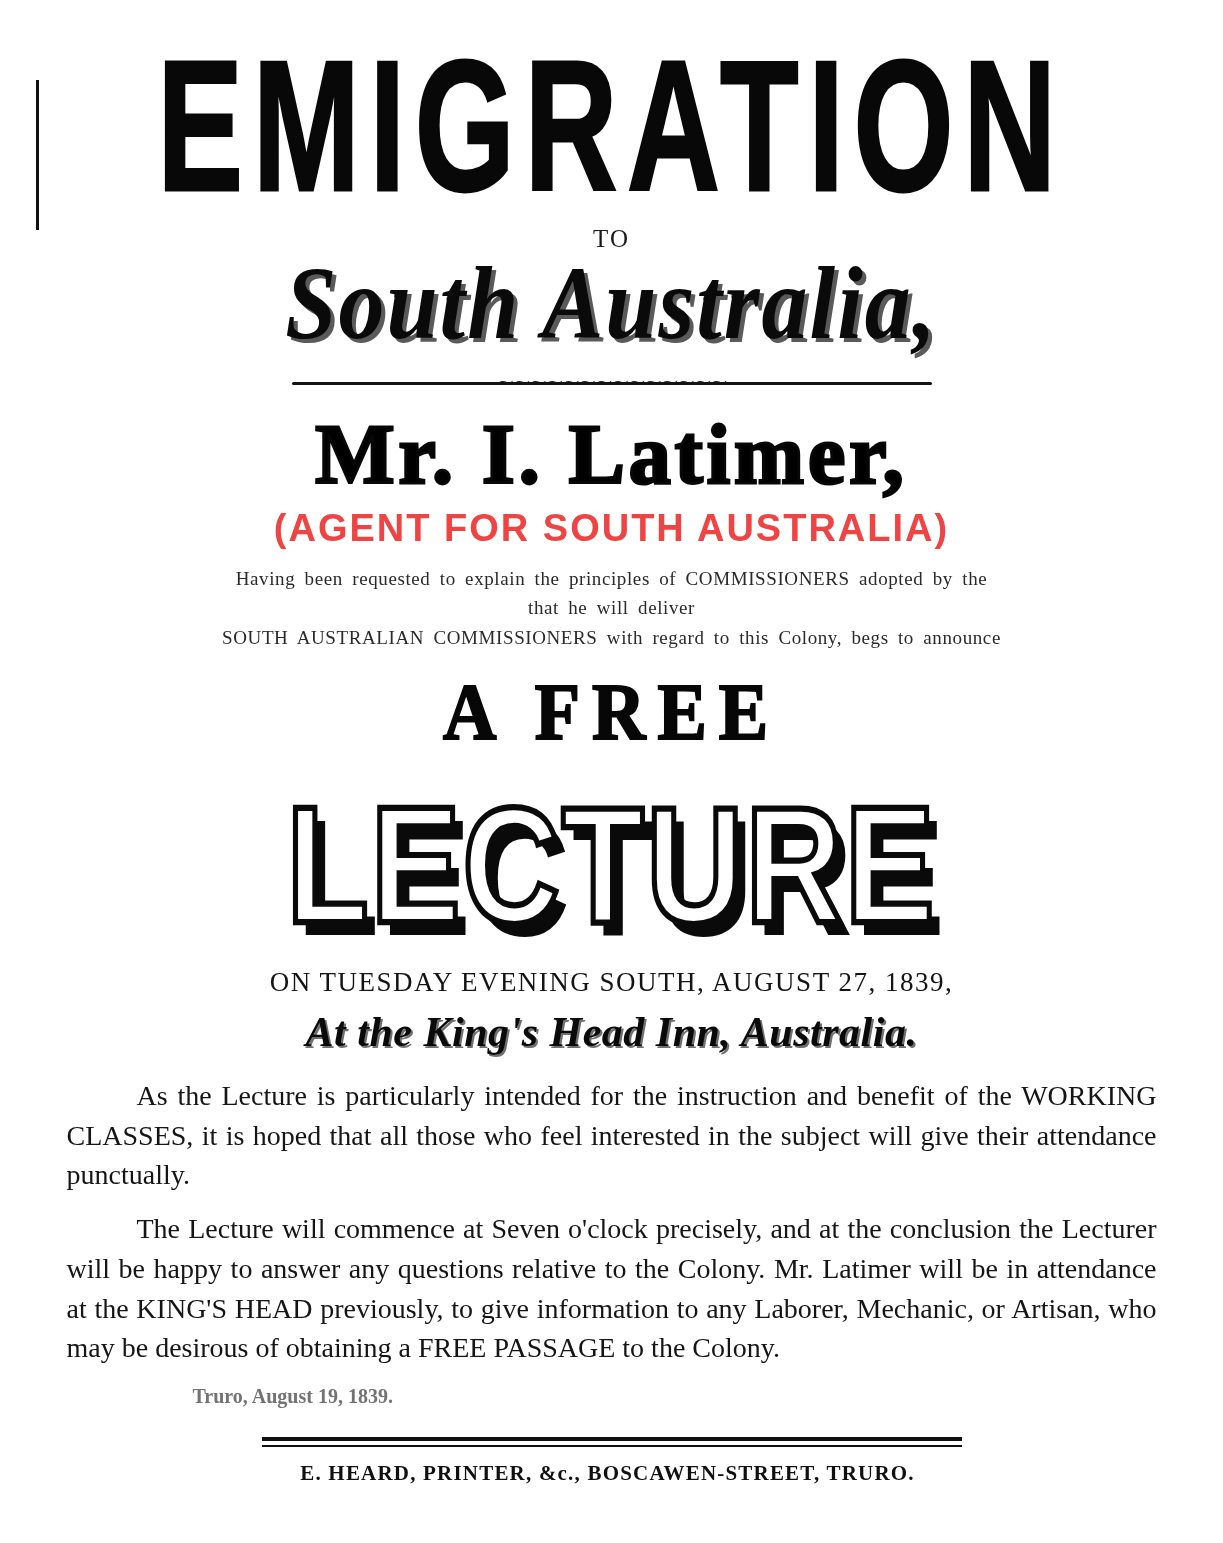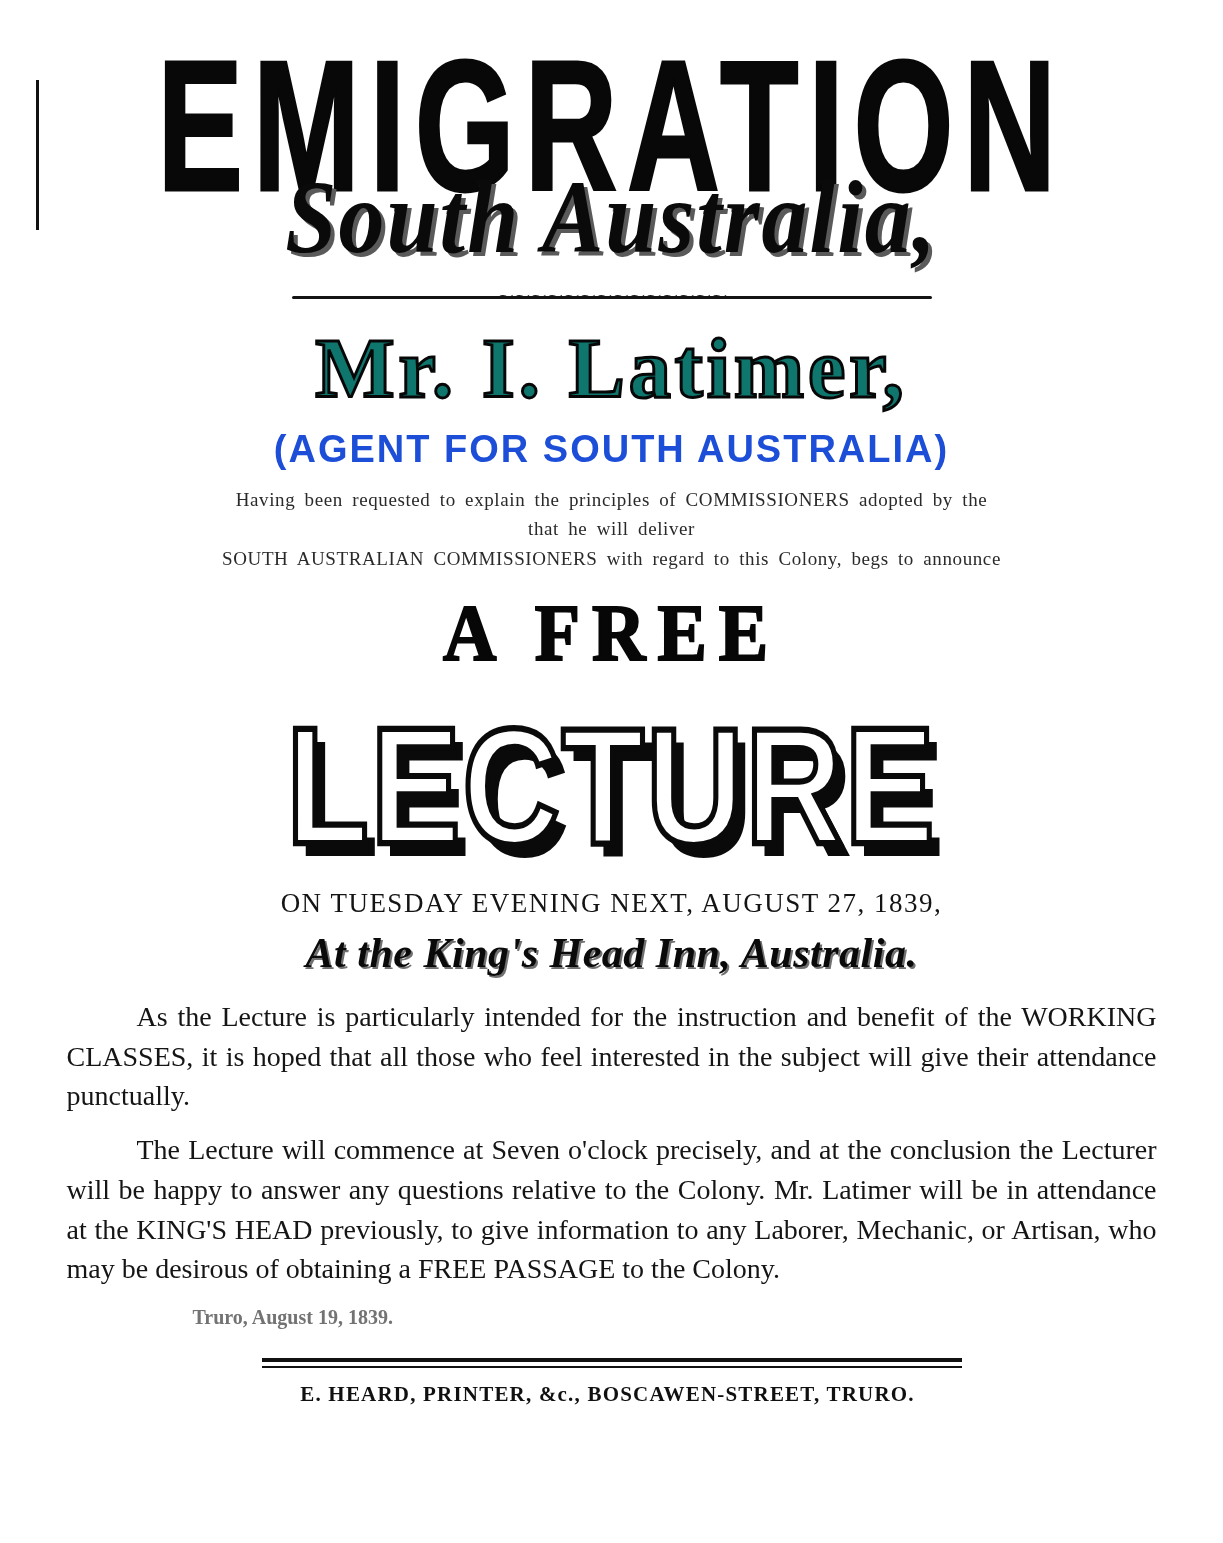--- a/index.html
+++ b/index.html
@@ -92,31 +92,31 @@
     overflow: hidden;
   }
   .headline-name {
     margin: 16px 0 0 0;
     text-align: center;
     font-family: "Liberation Serif", serif;
     font-weight: bold;
     font-size: 84px;
     line-height: 1.0;
     letter-spacing: 4px;
-    color: #0f766e;
+    color: #000000;
     -webkit-text-stroke: 3px #070707;
   }
   .subtitle-agent {
-    margin: 17px 0 0 0;
+    margin: 10px 0 0 0;
     text-align: center;
     font-family: "Liberation Sans", serif;
     font-weight: bold;
     font-size: 38px;
     letter-spacing: 2px;
-    color: #1d4ed8;
+    color: #ef4444;
     transform: scaleX(1.0);
   }
   .blurb {
     margin: 14px auto 0 auto;
     width: 1090px;
     text-align: center;
     font-family: "Liberation Serif", serif;
     font-size: 19px;
     line-height: 1.55;
     color: #2a2a2a;
@@ -215,20 +215,21 @@
 </style>
 </head>
 <body>
 
 <div class="poster">
 
   <div class="edge-rule"></div>
 
   <div class="headline-emigration">EMIGRATION</div>
 
+  <div class="word-to">TO</div>
 
   <div class="headline-south">South Australia,</div>
 
   <div class="ornament">
     <div class="swash"></div>
     <div class="curls">~~~~~~~~~~~~~~</div>
   </div>
 
   <div class="headline-name">Mr. I. Latimer,</div>
 
@@ -237,21 +238,21 @@
   <div class="blurb">
     <div>Having been requested to explain the principles of COMMISSIONERS adopted by the</div>
     <div>that he will deliver</div>
     <div>SOUTH AUSTRALIAN COMMISSIONERS with regard to this Colony, begs to announce</div>
   </div>
 
   <div class="headline-free">A FREE</div>
 
   <div class="headline-lecture">LECTURE</div>
 
-  <div class="date-line">ON TUESDAY EVENING NEXT, AUGUST 27, 1839,</div>
+  <div class="date-line">ON TUESDAY EVENING SOUTH, AUGUST 27, 1839,</div>
 
   <div class="venue-line">At the King's Head Inn, Australia.</div>
 
   <div class="body-block">
     <p>As the Lecture is particularly intended for the instruction and benefit of the WORKING CLASSES, it is hoped that all those who feel interested in the subject will give their attendance punctually.</p>
     <p>The Lecture will commence at Seven o'clock precisely, and at the conclusion the Lecturer will be happy to answer any questions relative to the Colony. Mr. Latimer will be in attendance at the KING'S HEAD previously, to give information to any Laborer, Mechanic, or Artisan, who may be desirous of obtaining a FREE PASSAGE to the Colony.</p>
     <p class="date-foot">Truro, August 19, 1839.</p>
   </div>
 
   <div class="rule-double">

